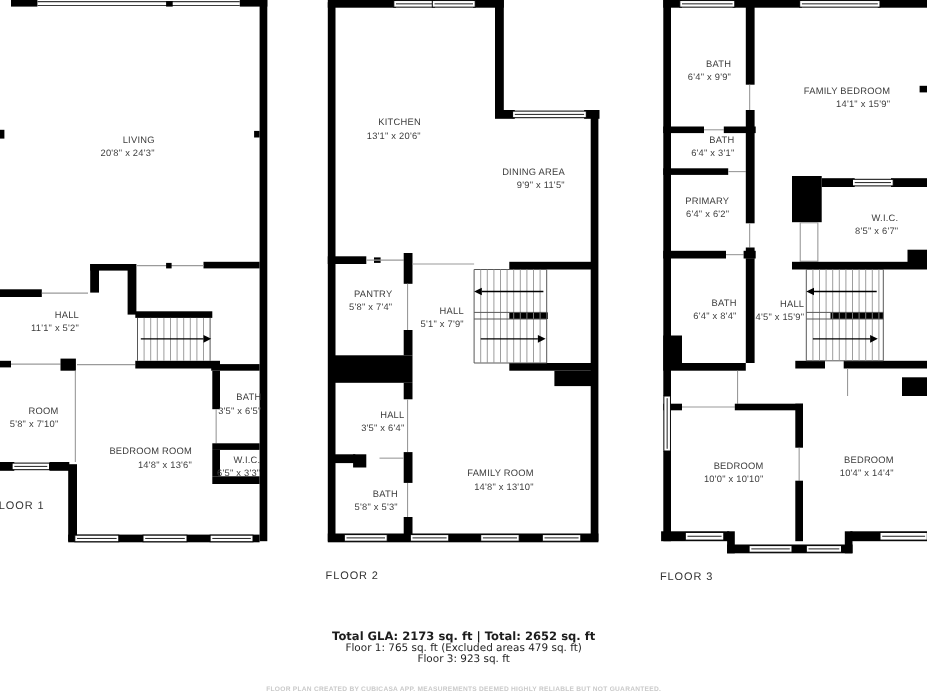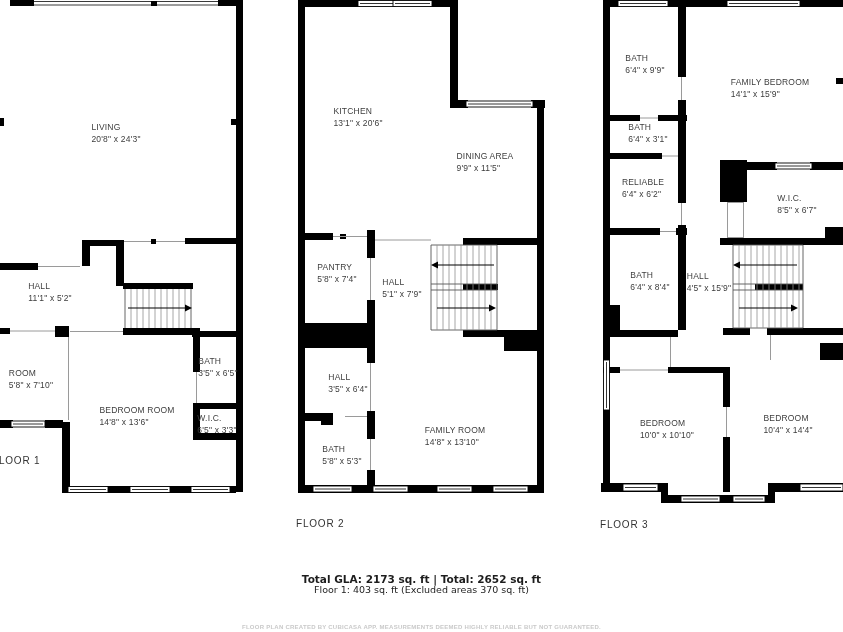--- a/index.html
+++ b/index.html
@@ -9,21 +9,21 @@
   svg rect{fill:#000;}
   svg .thin{stroke:#9a9a9a;stroke-width:1;fill:none;}
   svg .gdoor{stroke:#3a3a3a;stroke-width:1;fill:none;}
   svg .tread{stroke:#8f8f8f;stroke-width:0.8;fill:none;}
   svg .edge{stroke:#555;stroke-width:0.9;fill:none;}
   svg .arr{stroke:#000;stroke-width:1.2;fill:none;}
   svg .ah{fill:#000;stroke:none;}
   svg .win rect{fill:#fff;stroke:#000;stroke-width:0.9;}
   svg .win path{stroke:#000;stroke-width:0.8;fill:none;}
   svg .leaf{fill:#fff;stroke:#9a9a9a;stroke-width:1;}
-  .room{position:absolute;transform:translateX(-50%);text-align:left;white-space:nowrap;
+  .room{position:absolute;transform:translateX(-50%);text-align:right;white-space:nowrap;
         font-size:8.5px;line-height:12px;color:#3d3d3d;letter-spacing:.2px;}
   .floorlab{position:absolute;font-size:10px;letter-spacing:.8px;color:#333;white-space:nowrap;}
   .summary{position:absolute;left:0;right:0;top:573px;text-align:center;color:#1d1d1d;
            font-family:"DejaVu Sans","Liberation Sans",sans-serif;}
   .summary .tot{font-size:10.5px;font-weight:bold;line-height:12px;}
   .summary .ln{font-size:9.5px;line-height:10.4px;}
   .disc{position:absolute;left:0;right:0;top:624px;text-align:center;font-size:6px;
         font-weight:bold;color:#c9c9c9;letter-spacing:.25px;
         font-family:"Liberation Sans",sans-serif;}
 </style>
@@ -304,21 +304,21 @@
   </div>
   <div class="room" style="left:770px;top:76px">
     <div>FAMILY BEDROOM</div>
     <div>14'1" x 15'9"</div>
   </div>
   <div class="room" style="left:648px;top:121px">
     <div>BATH</div>
     <div>6'4" x 3'1"</div>
   </div>
   <div class="room" style="left:643px;top:176px">
-    <div>RELIABLE</div>
+    <div>PRIMARY</div>
     <div>6'4" x 6'2"</div>
   </div>
   <div class="room" style="left:797px;top:192px">
     <div>W.I.C.</div>
     <div>8'5" x 6'7"</div>
   </div>
   <div class="room" style="left:650px;top:269px">
     <div>BATH</div>
     <div>6'4" x 8'4"</div>
   </div>
@@ -334,17 +334,18 @@
     <div>BEDROOM</div>
     <div>10'4" x 14'4"</div>
   </div>
 
   <div class="floorlab" style="left:-8px;top:455px">FLOOR 1</div>
   <div class="floorlab" style="left:296px;top:518px">FLOOR 2</div>
   <div class="floorlab" style="left:600px;top:519px">FLOOR 3</div>
 
   <div class="summary">
     <div class="tot">Total GLA: 2173 sq. ft | Total: 2652 sq. ft</div>
-    <div class="ln">Floor 1: 403 sq. ft (Excluded areas 370 sq. ft)</div>
+    <div class="ln">Floor 1: 765 sq. ft (Excluded areas 479 sq. ft)</div>
+    <div class="ln">Floor 3: 923 sq. ft</div>
   </div>
   <div class="disc">FLOOR PLAN CREATED BY CUBICASA APP. MEASUREMENTS DEEMED HIGHLY RELIABLE BUT NOT GUARANTEED.</div>
 
 </div>
 
 </body></html>

